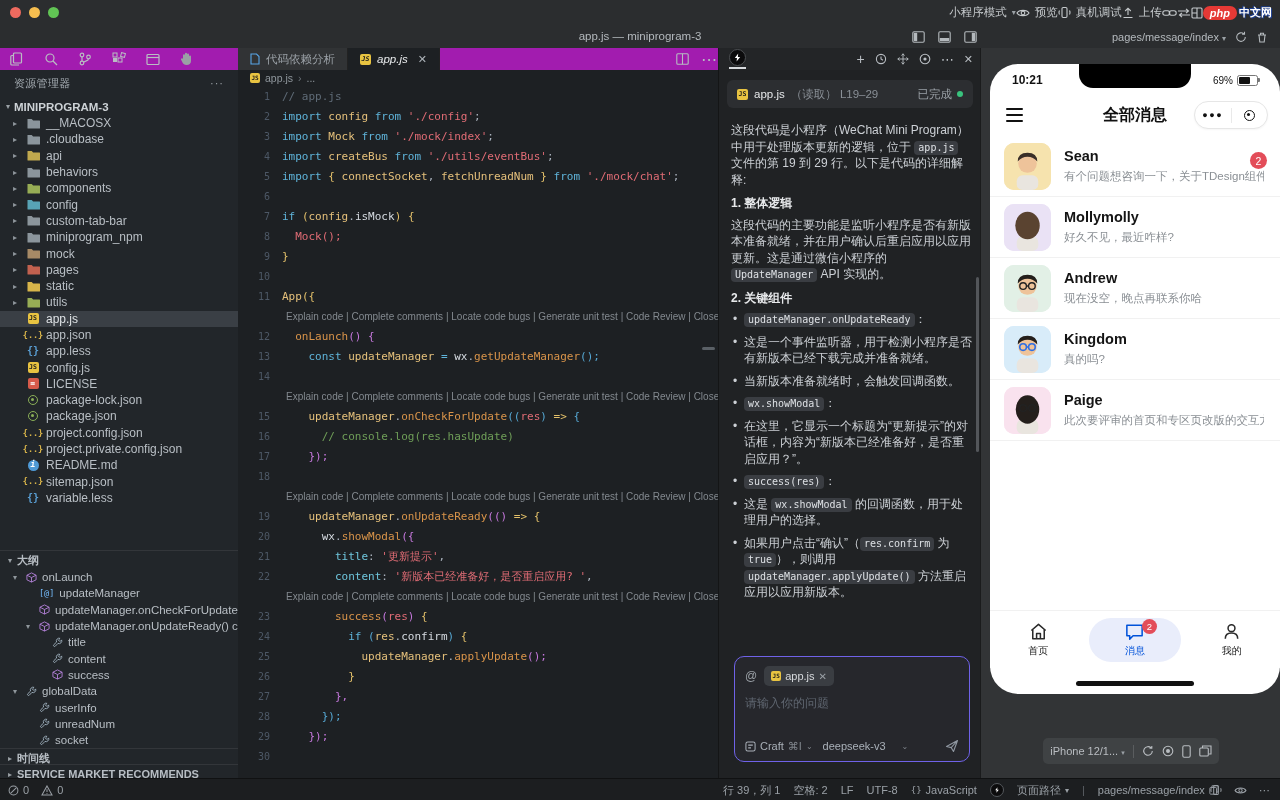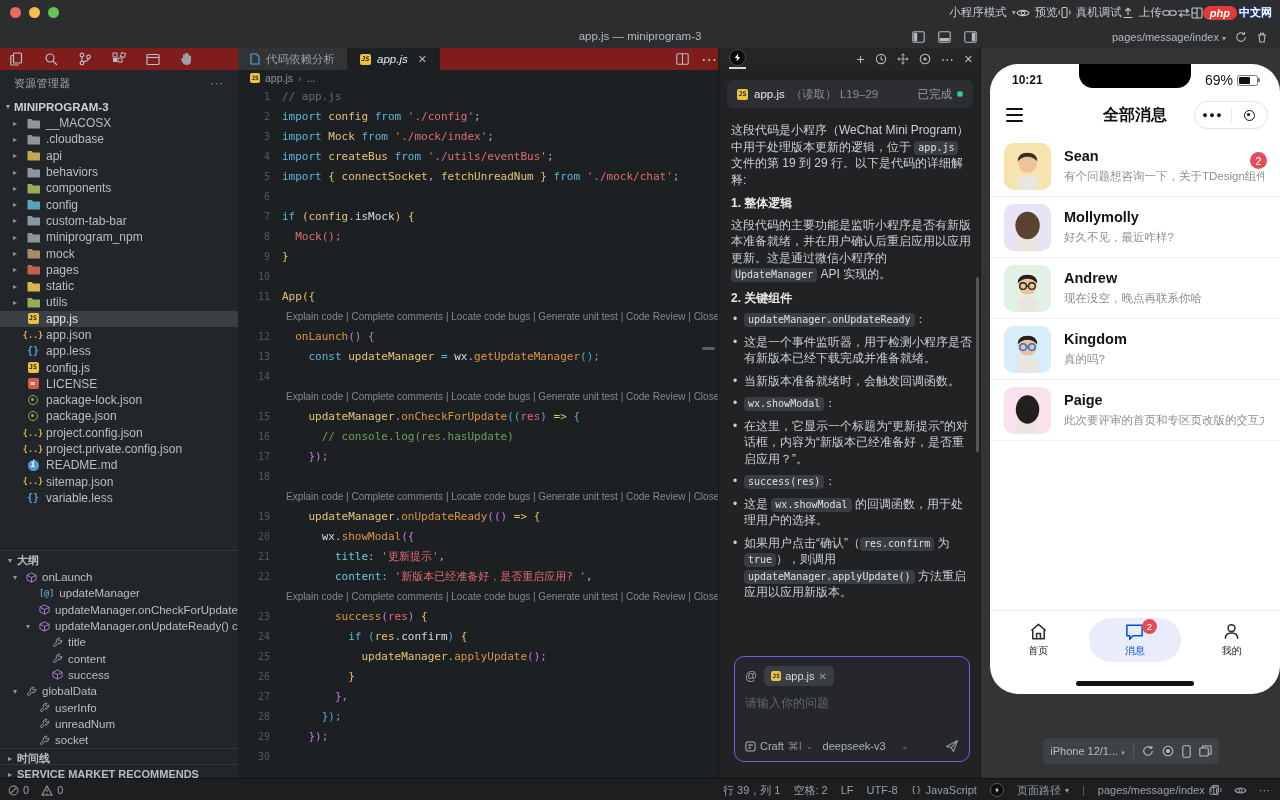--- a/index.html
+++ b/index.html
@@ -22,21 +22,21 @@
 
   
   #navrow{position:absolute;left:0;top:25px;width:1280px;height:23px;background:#2b2d2f;border-bottom:1px solid #1d1e1f}
   #win-title{position:absolute;left:0;right:0;top:0;height:23px;line-height:23px;text-align:center;
              font-size:11.5px;color:#b4b9bd}
   .layout-icons{position:absolute;left:912px;top:0;height:23px;display:flex;align-items:center;gap:13px}
   .pagepath{position:absolute;right:12px;top:0;height:23px;display:flex;align-items:center;gap:9px;
             font-size:11px;color:#b4b9bd}
 
   
-  #band{position:absolute;left:0;top:48px;width:1063px;height:22px;background:#7f1d1d}
+  #band{position:absolute;left:0;top:48px;width:1063px;height:22px;background:#a21caf}
   .act-icons{position:absolute;left:10px;top:0;height:22px;display:flex;align-items:center;gap:20px}
   #tabstrip{position:absolute;left:238px;top:0;width:480px;height:22px;display:flex}
   .tab{display:flex;align-items:center;gap:6px;padding:0 12px;font-size:11.5px;color:#9aa0a6;background:#313335;
        border-right:1px solid #222;cursor:default}
   .tab.active{background:#1d2023;color:#e8eaec;font-style:italic}
   .tab .x{font-style:normal;color:#aeb4ba;font-size:11px;margin-left:4px}
   .ed-actions{position:absolute;left:676px;top:0;height:22px;display:flex;align-items:center;gap:12px;color:#b6bcc2}
   #ai-header{position:absolute;left:718px;top:0;width:262px;height:22px;background:#232527;border-left:1px solid #1a1b1c;display:flex;align-items:center}
   .ai-logo-wrap{margin-left:10px;border-bottom:2px solid #d8dbde;padding-bottom:1px}
   .ai-logo{width:15px;height:15px;border-radius:50%;background:#0b0b0c;border:1px solid #4c4f52;display:flex;align-items:center;justify-content:center}
@@ -115,21 +115,21 @@
             font-size:11px;color:#a9b0b8}
   .ai-inrow .dd{font-size:8px;color:#7f858c}
   .send{margin-left:auto}
 
   
   #simpanel{position:absolute;left:980px;top:70px;width:300px;height:708px;background:#323436;border-left:1px solid #1a1b1c}
   .phone{position:absolute;left:9px;top:-6px;width:290px;height:630px;background:#fff;border-radius:28px;overflow:hidden}
   .notch{position:absolute;left:50%;transform:translateX(-50%);top:0;width:112px;height:24px;background:#000;border-radius:0 0 14px 14px}
   .p-status{position:absolute;left:0;top:6px;width:100%;height:20px;display:flex;align-items:center;padding:0 22px;box-sizing:border-box}
   .p-time{font-size:12px;font-weight:700;color:#111}
-  .p-batt{margin-left:auto;display:flex;align-items:center;gap:4px;font-size:14px;color:#111}
+  .p-batt{margin-left:auto;display:flex;align-items:center;gap:4px;font-size:10px;color:#111}
   .batt{width:19px;height:9px;border:1px solid #777;border-radius:2.5px;position:relative}
   .batt:before{content:"";position:absolute;left:1px;top:1px;bottom:1px;width:11px;background:#111;border-radius:1px}
   .batt:after{content:"";position:absolute;right:-3px;top:2px;width:2px;height:4px;background:#777;border-radius:0 1px 1px 0}
   .p-nav{position:absolute;left:0;top:30px;width:100%;height:42px;display:flex;align-items:center}
   .burger{margin-left:16px;display:flex;flex-direction:column;gap:4px}
   .burger i{width:17px;height:2px;background:#111;border-radius:1px}
   .p-title{position:absolute;left:0;right:0;text-align:center;font-size:16px;font-weight:700;color:#111}
   .capsule{position:absolute;right:12px;width:72px;height:26px;border:1px solid #e6e6e6;border-radius:14px;
            background:#fff;display:flex;align-items:center;box-shadow:0 1px 2px rgba(0,0,0,.04)}
   .cap-dots{flex:1;text-align:center;color:#111;font-size:9px;letter-spacing:1.5px}

